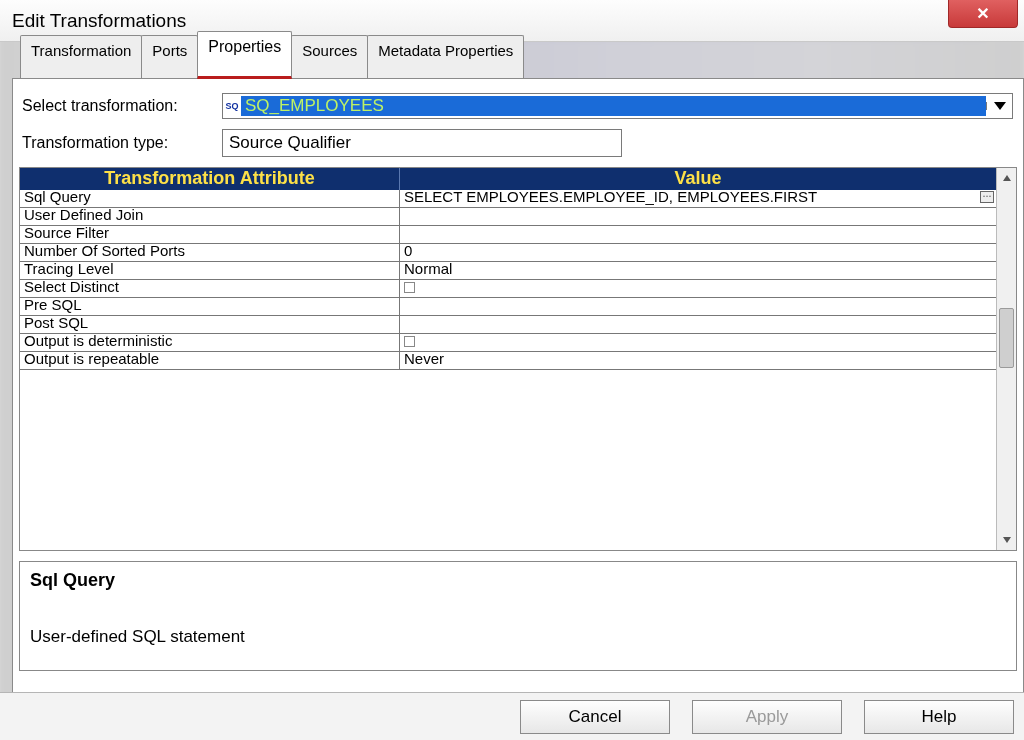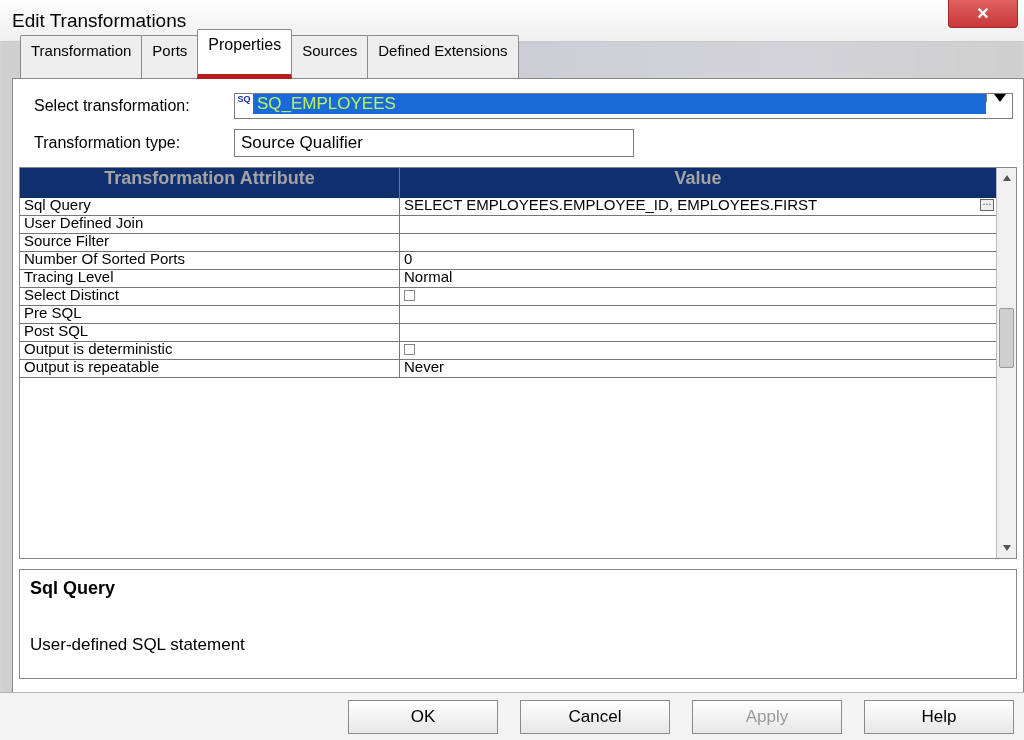--- a/index.html
+++ b/index.html
@@ -15,36 +15,36 @@
   .titlebar { position:absolute; left:0; right:0; top:0; height:42px;
     background:linear-gradient(#fdfdfd,#f0f0f0); border-bottom:1px solid #c9c9c9; display:flex; align-items:center; padding:0 12px; font-size:19px; }
   .close-btn { position:absolute; top:0; right:6px; width:70px; height:28px; background:linear-gradient(#e06060,#c83a3a); border:1px solid #a02828; border-top:none; border-radius:0 0 4px 4px; display:flex; align-items:center; justify-content:center; color:#fff; font-weight:bold; font-size:16px; }
 
   
   .dialog-body { position:absolute; left:12px; right:0; top:46px; bottom:0; }
 
   
   .tabs { display:flex; align-items:flex-end; height:32px; padding-left:8px; }
   .tab { padding:6px 10px 20px 10px; border:1px solid #8a8a8a; border-bottom:none; background:#eee; margin-right:-1px; border-radius:2px 2px 0 0; font-size:15px; position:relative; top:1px; }
-  .tab.active { background:#fff; font-size:16px; z-index:2; border-bottom:5px solid #b91c1c; }
+  .tab.active { background:#fff; font-size:16px; z-index:2; border-bottom:3px solid #b91c1c; }
   .tab-panel { border:1px solid #8a8a8a; background:#fff; padding:10px 6px 6px 6px; position:relative; }
 
-  .form-row { display:flex; align-items:center; margin:4px 4px 10px 15px; }
+  .form-row { display:flex; align-items:center; margin:4px 4px 10px 3px; }
   .form-label { font-size:16px; width:200px; }
-  .sel-trans { flex:1; display:flex; align-items:flex-start; border:1px solid #7a7a7a; background:#fff; height:26px; }
+  .sel-trans { flex:1; display:flex; align-items:center; border:1px solid #7a7a7a; background:#fff; height:26px; }
   .sel-trans .sq-badge { width:18px; display:flex; align-items:center; justify-content:center; font-size:9px; color:#1030a0; font-weight:bold; }
   .sel-trans .val { flex:1; display:flex; align-items:center; padding:0 4px; background:#1a6bd8; color:#bef264; font-size:17px; }
   .sel-trans .arrow { width:26px; display:flex; align-items:center; justify-content:center; border-left:1px solid #7a7a7a; }
   .sel-trans .arrow svg { width:12px; height:8px; }
   .type-field { border:1px solid #7a7a7a; background:#fff; width:400px; height:28px; display:flex; align-items:center; padding:0 6px; font-size:17px; }
 
   
   .grid-wrap { display:flex; border:1px solid #888; }
   .grid { flex:1; }
-  .grid-header { display:flex; background:#0f2f6e; color:#a3a3a3; font-size:18px; font-weight:bold; height:30px; overflow:hidden; }
+  .grid-header { display:flex; background:#0f2f6e; color:#fde047; font-size:18px; font-weight:bold; height:22px; overflow:hidden; }
   .gh-attr { width:380px; border-right:1px solid #5a78b0; text-align:center; }
   .gh-val  { flex:1; text-align:center; }
   .grid-body { background:#fff; height:360px; overflow:hidden; }
   .grow { display:flex; height:18px; font-size:15px; border-bottom:1px solid #777; line-height:14px; }
   .gattr { width:380px; border-right:1px solid #777; padding-left:4px; white-space:nowrap; overflow:hidden; }
   .gval  { flex:1; padding-left:4px; white-space:nowrap; overflow:hidden; position:relative; }
   .gval .ellips-btn { position:absolute; right:2px; top:1px; width:14px; height:12px; border:1px solid #666; background:#eee; font-size:9px; line-height:9px; text-align:center; }
   .checkbox-mark { display:inline-block; width:11px; height:11px; border:1px solid #888; margin-top:2px; }
 
   .vscroll { width:20px; background:#f0f0f0; display:flex; flex-direction:column; border-left:1px solid #bbb; }
@@ -75,21 +75,21 @@
   <div class="close-btn">
     <span>✕</span>
   </div>
 
   <div class="dialog-body">
     <div class="tabs">
       <div class="tab"><span>Transformation</span></div>
       <div class="tab"><span>Ports</span></div>
       <div class="tab active"><span>Properties</span></div>
       <div class="tab"><span>Sources</span></div>
-      <div class="tab"><span>Defined Extensions</span></div>
+      <div class="tab"><span>Metadata Properties</span></div>
     </div>
 
     <div class="tab-panel" style="height:624px;">
 
       <div class="form-row">
         <div class="form-label">Select transformation:</div>
         <div class="sel-trans">
           <div class="sq-badge">SQ</div>
           <div class="val">SQ_EMPLOYEES</div>
           <div class="arrow">
@@ -177,23 +177,20 @@
         <div class="desc-title">Sql Query</div>
         <div class="desc-text">User-defined SQL statement</div>
       </div>
 
     </div>
 
   </div>
 
   <div class="btnbar">
     <div class="btn">
-        <span>OK</span>
-      </div>
-    <div class="btn">
         <span>Cancel</span>
       </div>
     <div class="btn disabled">
         <span>Apply</span>
       </div>
     <div class="btn">
         <span>Help</span>
       </div>
   </div>
 

